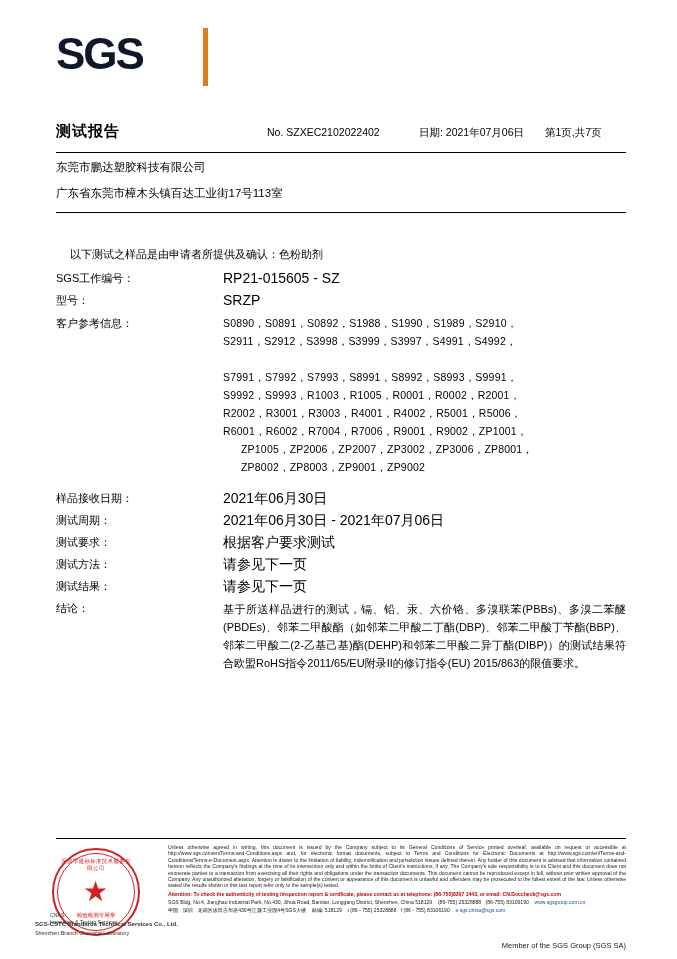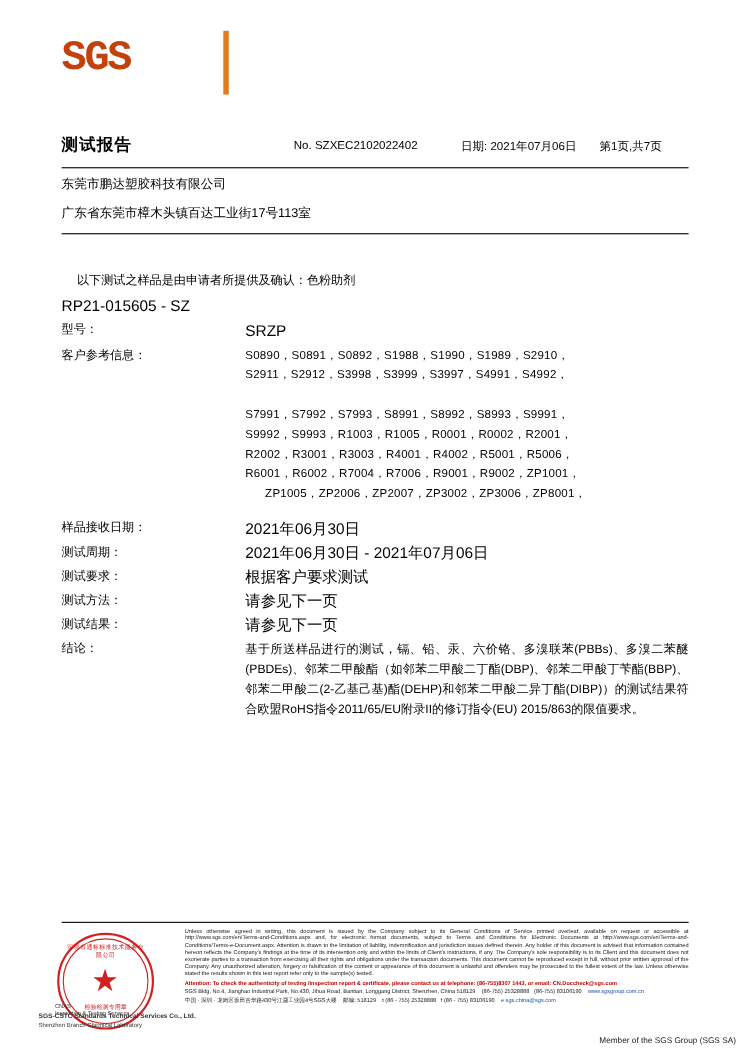--- a/index.html
+++ b/index.html
@@ -24,25 +24,25 @@
 
   
   .logo-block {
     position: absolute;
     left: 56px;
     top: 26px;
     width: 160px;
     height: 72px;
   }
   .logo-text {
-    font-family: Liberation Mono, monospace;
+    font-family: Liberation Sans, sans-serif;
     font-weight: bold;
-    font-size: 38px;
+    font-size: 44px;
     letter-spacing: -2px;
-    color: #c2410c;
+    color: #0f172a;
     line-height: 56px;
   }
   .logo-bar {
     position: absolute;
     right: 8px;
     top: 2px;
     width: 5px;
     height: 58px;
     background: #e07b20;
   }
@@ -283,21 +283,20 @@
   .addr-block .web { color: #1a4fa0; }
   .addr-block .seg { display: inline-block; }
   .member {
     position: absolute;
     left: 0;
     top: 941px;
     width: 626px;
     text-align: right;
     font-size: 7.5px;
     color: #1a1a1a;
-    padding-left: 43px;
   }
 </style>
 </head>
 <body>
 
 <div class="page">
 
   <div class="logo-block">
     <div class="logo-text">SGS</div>
     <div class="logo-bar"></div>
@@ -316,39 +315,41 @@
 
   <div class="client-name">东莞市鹏达塑胶科技有限公司</div>
   <div class="client-addr">广东省东莞市樟木头镇百达工业街17号113室</div>
   <div class="hr-mid"></div>
 
   <div class="sample-line">以下测试之样品是由申请者所提供及确认：色粉助剂</div>
 
   <div class="fields">
 
     <div class="field-row">
+      <div class="field-label">SGS工作编号：</div>
       <div class="field-value">RP21-015605 - SZ</div>
     </div>
 
     <div class="field-row">
       <div class="field-label">型号：</div>
       <div class="field-value">SRZP</div>
     </div>
 
     <div class="field-row tall">
       <div class="field-label">客户参考信息：</div>
       <div class="field-value ref-list">
         <span>S0890，S0891，S0892，S1988，S1990，S1989，S2910，</span><br>
         <span>S2911，S2912，S3998，S3999，S3997，S4991，S4992，</span><br>
         <br>
         <span>S7991，S7992，S7993，S8991，S8992，S8993，S9991，</span><br>
         <span>S9992，S9993，R1003，R1005，R0001，R0002，R2001，</span><br>
         <span>R2002，R3001，R3003，R4001，R4002，R5001，R5006，</span><br>
         <span>R6001，R6002，R7004，R7006，R9001，R9002，ZP1001，</span><br>
         <span class="indent">ZP1005，ZP2006，ZP2007，ZP3002，ZP3006，ZP8001，</span><br>
+        <span class="indent">ZP8002，ZP8003，ZP9001，ZP9002</span>
       </div>
     </div>
 
     <div class="gap-small"></div>
 
     <div class="field-row">
       <div class="field-label">样品接收日期：</div>
       <div class="field-value">2021年06月30日</div>
     </div>
 

